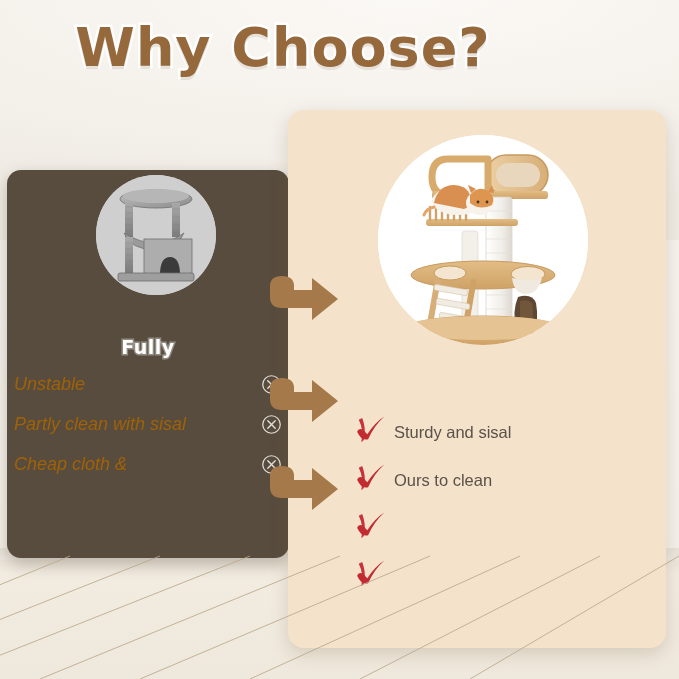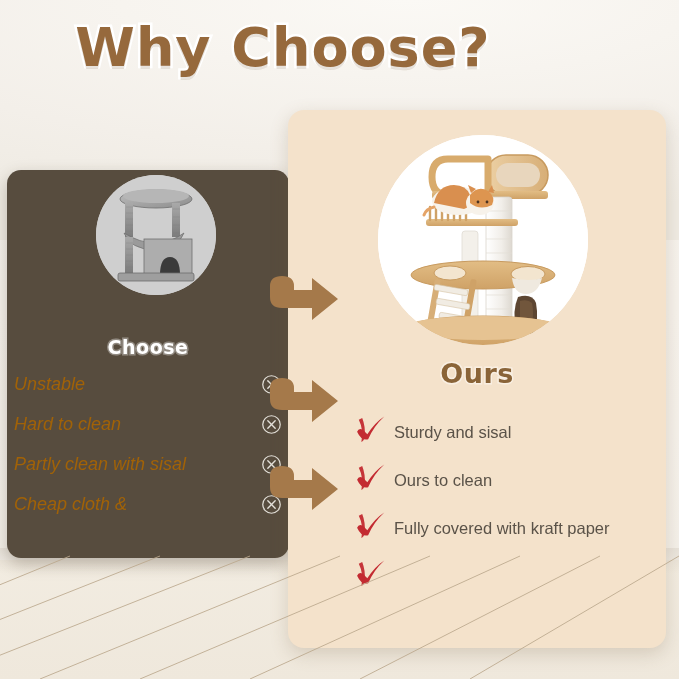--- a/index.html
+++ b/index.html
@@ -157,44 +157,34 @@
         <line x1="30" y1="86" x2="37" y2="86"></line>
           <line x1="30" y1="92" x2="37" y2="92"></line>
         <line x1="77" y1="34" x2="84" y2="34"></line>
           <line x1="77" y1="42" x2="84" y2="42"></line>
         <line x1="77" y1="50" x2="84" y2="50"></line>
           <line x1="77" y1="58" x2="84" y2="58"></line>
       </g>
     </svg>
   </div>
 
-  <div class="heading-others">Choose</div>
+  <div class="heading-others">Fully</div>
 
   <div class="cons">
     <div class="con-row">
       <div class="con-text">
         <span>Unstable</span>
       </div>
       <svg class="x-icon" viewBox="0 0 24 24">
         <circle cx="12" cy="12" r="10" fill="none" stroke="#e4e1da" stroke-width="1.4"></circle>
         <line x1="7.8" y1="7.8" x2="16.2" y2="16.2" stroke="#e4e1da" stroke-width="1.6" stroke-linecap="round"></line>
         <line x1="16.2" y1="7.8" x2="7.8" y2="16.2" stroke="#e4e1da" stroke-width="1.6" stroke-linecap="round"></line>
       </svg>
     </div>
 
-    <div class="con-row">
-      <div class="con-text">
-        <span>Hard to clean</span>
-      </div>
-      <svg class="x-icon" viewBox="0 0 24 24">
-        <circle cx="12" cy="12" r="10" fill="none" stroke="#e4e1da" stroke-width="1.4"></circle>
-        <line x1="7.8" y1="7.8" x2="16.2" y2="16.2" stroke="#e4e1da" stroke-width="1.6" stroke-linecap="round"></line>
-        <line x1="16.2" y1="7.8" x2="7.8" y2="16.2" stroke="#e4e1da" stroke-width="1.6" stroke-linecap="round"></line>
-      </svg>
-    </div>
 
     <div class="con-row">
       <div class="con-text">
         <span>Partly clean with sisal</span>
       </div>
       <svg class="x-icon" viewBox="0 0 24 24">
         <circle cx="12" cy="12" r="10" fill="none" stroke="#e4e1da" stroke-width="1.4"></circle>
         <line x1="7.8" y1="7.8" x2="16.2" y2="16.2" stroke="#e4e1da" stroke-width="1.6" stroke-linecap="round"></line>
         <line x1="16.2" y1="7.8" x2="7.8" y2="16.2" stroke="#e4e1da" stroke-width="1.6" stroke-linecap="round"></line>
       </svg>
@@ -293,21 +283,20 @@
       </g>
 
       <path d="M140 162 q14 -4 18 6 q3 16 -2 30 q-12 3 -18 -4 q-4 -18 2 -32z" fill="#5d4632"></path>
       <path d="M142 166 q8 -2 12 2 q2 10 0 20 q-8 2 -12 -2z" fill="#7a5c40" opacity="0.7"></path>
 
       <ellipse cx="105" cy="196" rx="82" ry="15" fill="url(#wood)" stroke="#c79a5f" stroke-width="1"></ellipse>
       <ellipse cx="105" cy="193" rx="80" ry="12" fill="#e6c392"></ellipse>
     </svg>
   </div>
 
-  <div class="heading-ours">Ours</div>
 
   <div class="pros">
     <div class="pro-row">
       <svg class="check-icon" viewBox="0 0 40 40">
         <path d="M6 22 q2 -5 7 -2 l5 5 q9 -14 20 -21 q-13 12 -19 27 q-8 2 -13 -9z" fill="#c32b32"></path>
         <path d="M12 6 q4 10 3 22 q-1 5 -4 6 q3 -14 -3 -26 z" fill="#c32b32" opacity="0.95"></path>
       </svg>
       <div class="pro-text">Sturdy and sisal</div>
     </div>
     <div class="pro-row">
@@ -315,21 +304,20 @@
         <path d="M6 22 q2 -5 7 -2 l5 5 q9 -14 20 -21 q-13 12 -19 27 q-8 2 -13 -9z" fill="#c32b32"></path>
         <path d="M12 6 q4 10 3 22 q-1 5 -4 6 q3 -14 -3 -26 z" fill="#c32b32" opacity="0.95"></path>
       </svg>
       <div class="pro-text">Ours to clean</div>
     </div>
     <div class="pro-row">
       <svg class="check-icon" viewBox="0 0 40 40">
         <path d="M6 22 q2 -5 7 -2 l5 5 q9 -14 20 -21 q-13 12 -19 27 q-8 2 -13 -9z" fill="#c32b32"></path>
         <path d="M12 6 q4 10 3 22 q-1 5 -4 6 q3 -14 -3 -26 z" fill="#c32b32" opacity="0.95"></path>
       </svg>
-      <div class="pro-text">Fully covered with kraft paper</div>
     </div>
     <div class="pro-row">
       <svg class="check-icon" viewBox="0 0 40 40">
         <path d="M6 22 q2 -5 7 -2 l5 5 q9 -14 20 -21 q-13 12 -19 27 q-8 2 -13 -9z" fill="#c32b32"></path>
         <path d="M12 6 q4 10 3 22 q-1 5 -4 6 q3 -14 -3 -26 z" fill="#c32b32" opacity="0.95"></path>
       </svg>
     </div>
   </div>
 
   <svg class="arrow" style="left:262px;top:272px;" viewBox="0 0 84 52">

